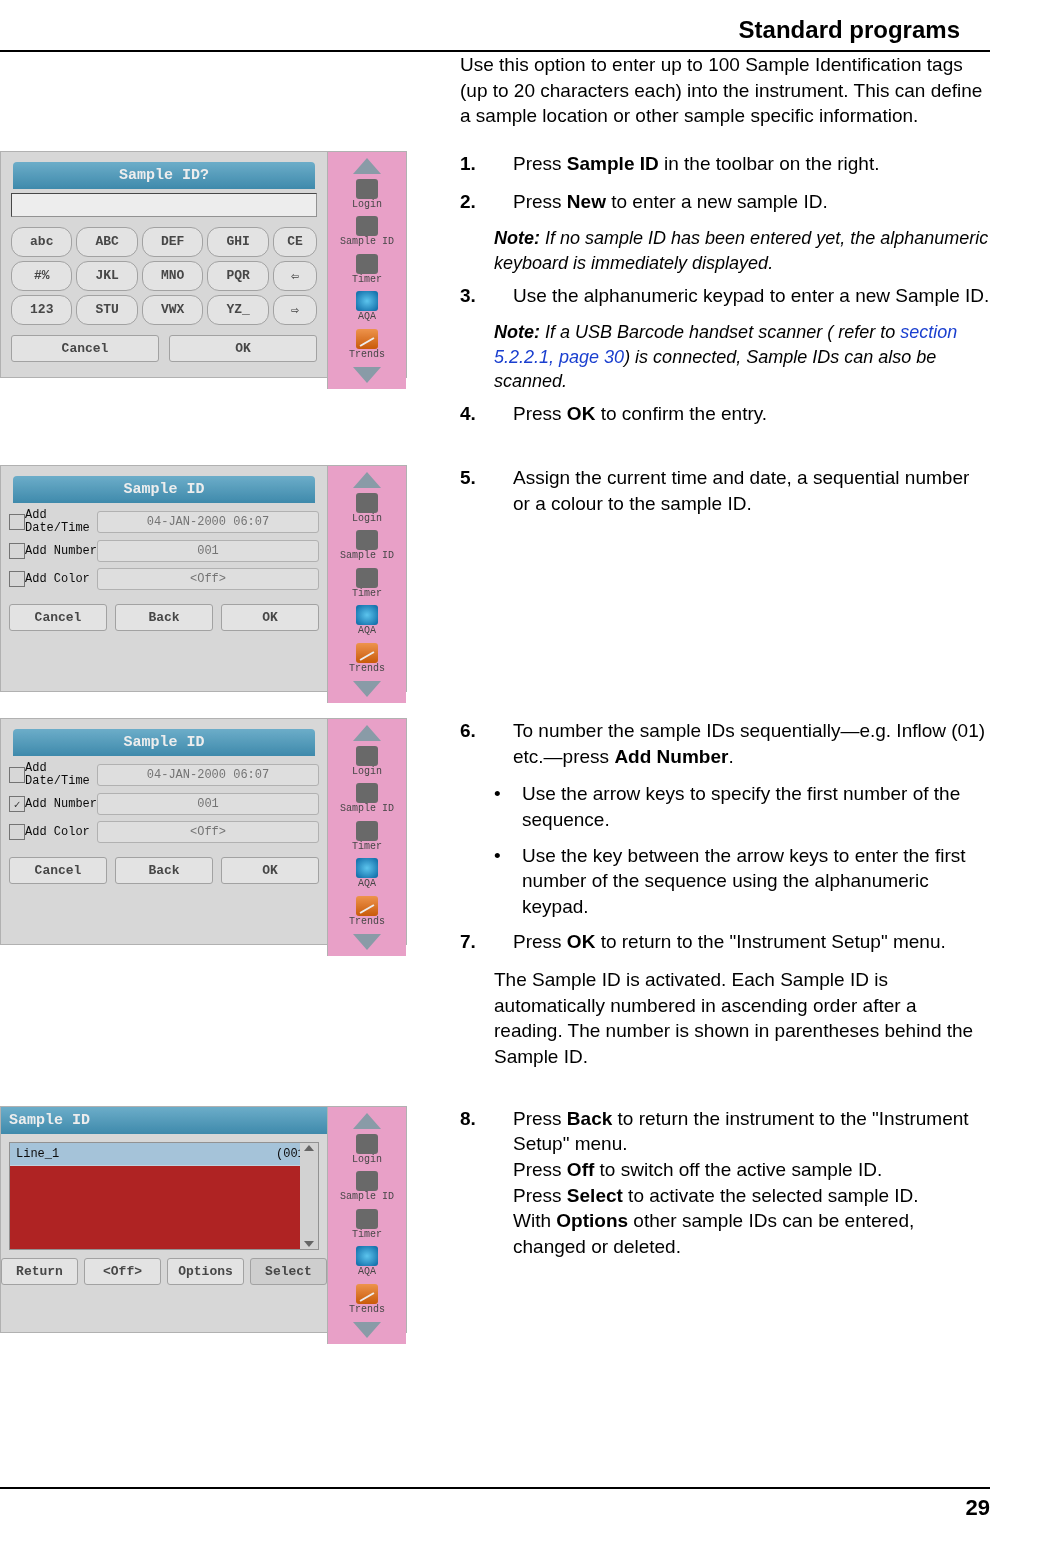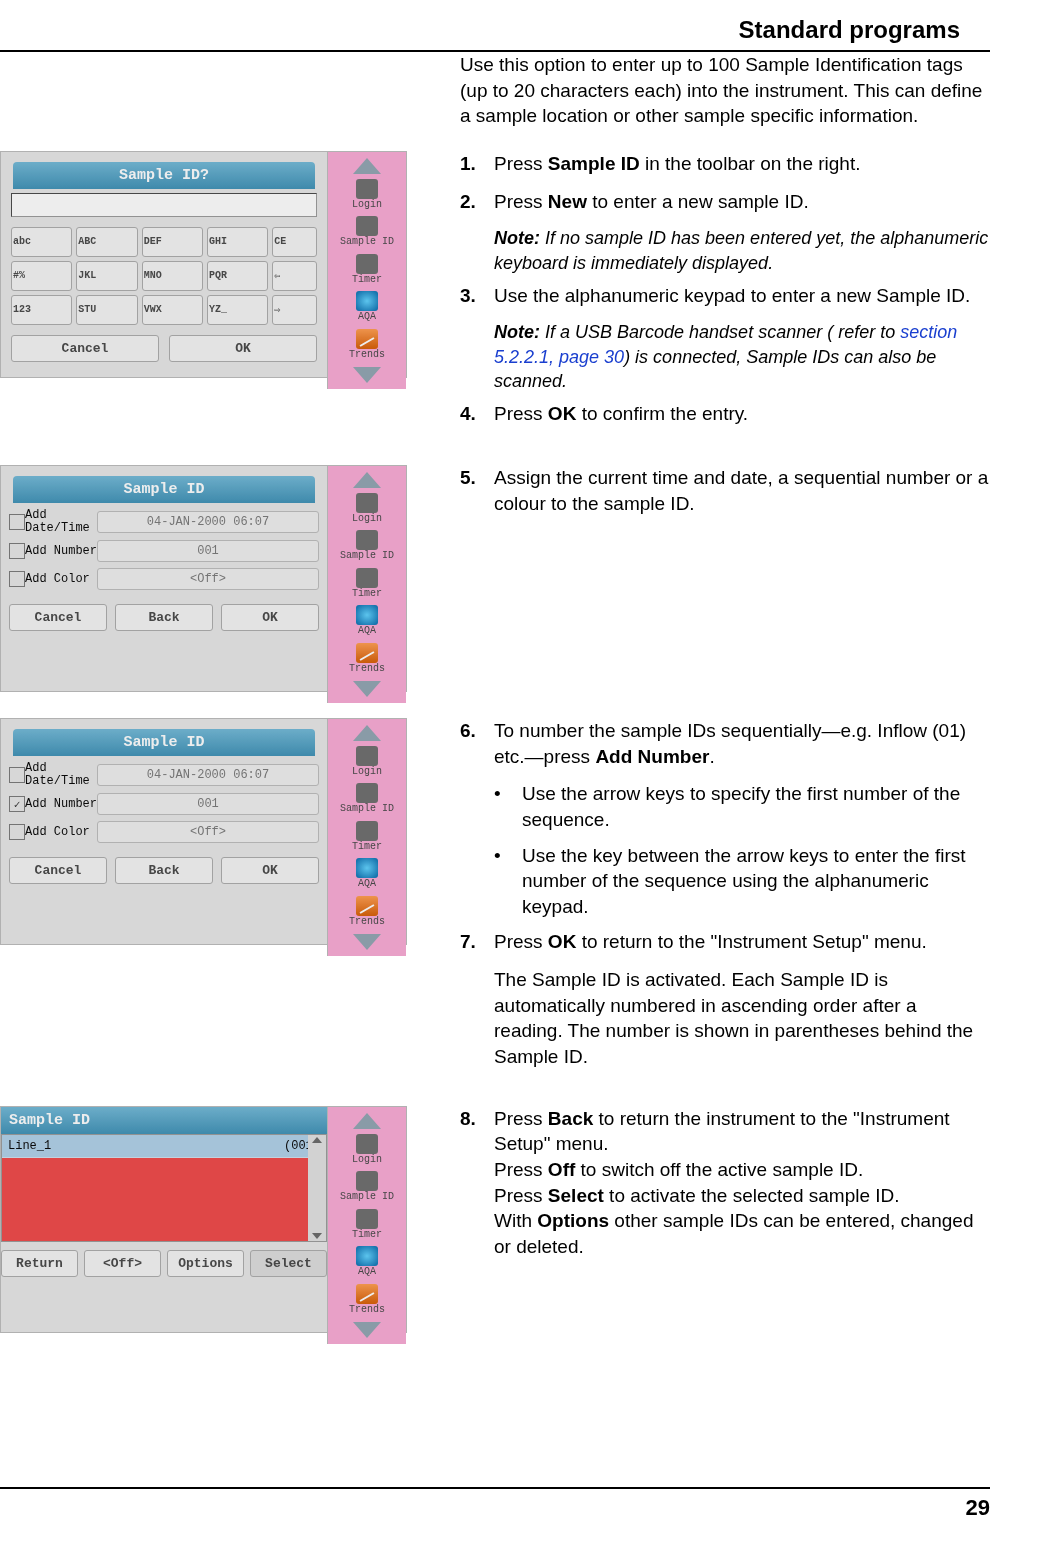--- a/index.html
+++ b/index.html
@@ -61,20 +61,21 @@
     display: flex;
     margin-bottom: 12px;
   }
   ol.steps > li > .num {
     font-weight: bold;
     width: 34px;
     flex: 0 0 34px;
   }
   ol.steps > li > .txt {
     flex: 1;
+    margin-left: 19px;
   }
   .note {
     font-style: italic;
     margin: 6px 0 8px 34px;
     font-size: 18px;
   }
   .note .nb { font-weight: bold; font-style: italic; }
   .link { color: #1a3fcf; }
   .sub {
     margin: 6px 0 10px 34px;
@@ -162,22 +163,22 @@
   
   .shot1 { width: 405px; height: 225px; }
   .shot1 .input {
     background: #fff; border: 1px inset #999; height: 22px;
     margin: 2px 4px 6px 4px;
   }
   .shot1 table {
     border-collapse: separate; border-spacing: 4px; width: 100%;
   }
   .shot1 td {
-    background: #f3f3f3; border: 1px solid #aaa; border-radius: 3px;
-    font-size: 10px; font-weight: bold;
+    background: #f3f3f3; border: 1px solid #aaa; border-radius: 12px;
+    text-align: center; font-size: 13px; font-weight: bold;
     height: 26px; color: #444;
   }
   .shot1 .btnrow {
     display: flex; gap: 10px; margin: 6px 4px 0 4px;
   }
   .shot1 .btn, .shot23 .btn, .shot4 .btn {
     flex: 1; background: #f3f3f3; border: 1px solid #aaa; border-radius: 3px;
     text-align: center; font-size: 13px; font-weight: bold; padding: 5px 0;
     color:#444;
   }
@@ -196,21 +197,21 @@
   .shot23 .val {
     flex:1; text-align:center; background:#eee; border:1px solid #bbb;
     border-radius:3px; font-size:12px; padding:3px 0; color:#777;
   }
   .shot23 .btnrow { display:flex; gap:8px; margin:14px 2px 0 2px; }
 
   
   .shot4 { width: 405px; height: 225px; }
   .shot4 .title-bar { margin: 0 0 0 0; border-radius:0; text-align:left; padding-left:8px; }
   .shot4 .listarea {
-    background:#ef4444; border:1px solid #999; height:106px; margin:0; position:relative;
+    background:#b91c1c; border:1px solid #999; height:106px; margin:8px; position:relative;
   }
   .shot4 .listrow {
     background:#aecfe8; font-size:12px; padding:4px 6px; display:flex;
     justify-content:space-between; border-bottom:1px solid #cfe0ee;
   }
   .shot4 .listarea .scroll {
     position:absolute; right:0; top:0; width:18px; height:100%;
     background:#e0e0e0; display:flex; flex-direction:column; justify-content:space-between;
   }
   .shot4 .listarea .scroll .a { width:0;height:0;margin:2px auto;

